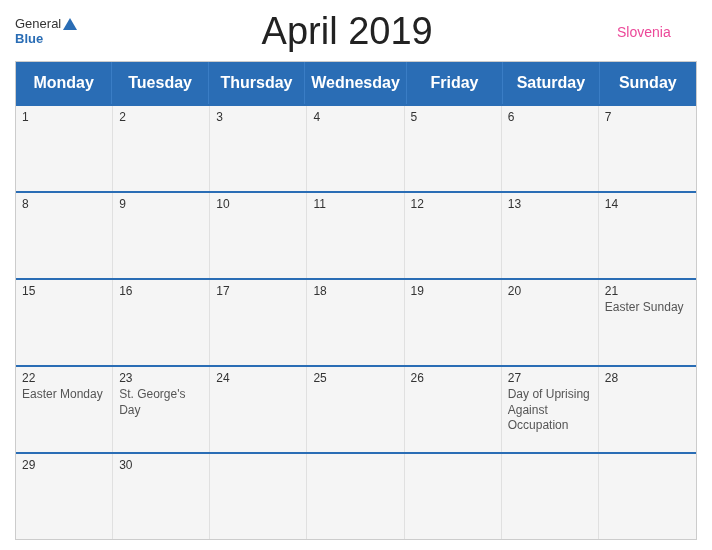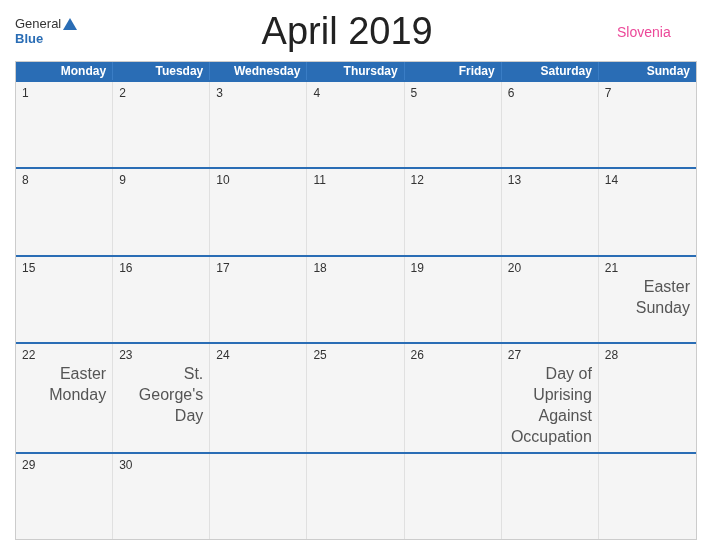--- a/index.html
+++ b/index.html
@@ -73,24 +73,24 @@
       flex-direction: column;
       border: 1px solid #ccc;
     }
     .cal-header {
       display: grid;
       grid-template-columns: repeat(7, 1fr);
       background: #2a6db5;
     }
     .cal-header-cell {
       color: #fff;
-      font-size: 12px;
+      font-size: 16px;
       font-weight: bold;
-      text-align: right;
-      padding: 2px 6px;
+      text-align: center;
+      padding: 12px 6px;
       border-right: 1px solid #3a7dc5;
     }
     .cal-header-cell:last-child {
       border-right: none;
     }
     .cal-body {
       flex: 1;
       display: flex;
       flex-direction: column;
     }
@@ -114,24 +114,23 @@
     .cal-cell.empty {
       background: #f5f5f5;
     }
     .day-num {
       font-size: 12px;
       color: #333;
       font-weight: normal;
       margin-bottom: 2px;
     }
     .day-event {
-      font-size: 16px;
+      font-size: 12px;
       color: #555;
       line-height: 1.3;
-      text-align: right;
     }
     .last-row .cal-cell {
       min-height: 55px;
     }
   </style>
 </head>
 <body>
 
 <div class="page">
   <div class="header">
@@ -143,22 +142,22 @@
       <span class="logo-blue">Blue</span>
     </div>
     <h1 class="title">April 2019</h1>
     <div class="country">Slovenia</div>
   </div>
 
   <div class="calendar">
     <div class="cal-header">
       <div class="cal-header-cell">Monday</div>
       <div class="cal-header-cell">Tuesday</div>
+      <div class="cal-header-cell">Thursday</div>
       <div class="cal-header-cell">Wednesday</div>
-      <div class="cal-header-cell">Thursday</div>
       <div class="cal-header-cell">Friday</div>
       <div class="cal-header-cell">Saturday</div>
       <div class="cal-header-cell">Sunday</div>
     </div>
 
     <div class="cal-body">
 
       <div class="cal-row">
         <div class="cal-cell">
             <span class="day-num">1</span>

